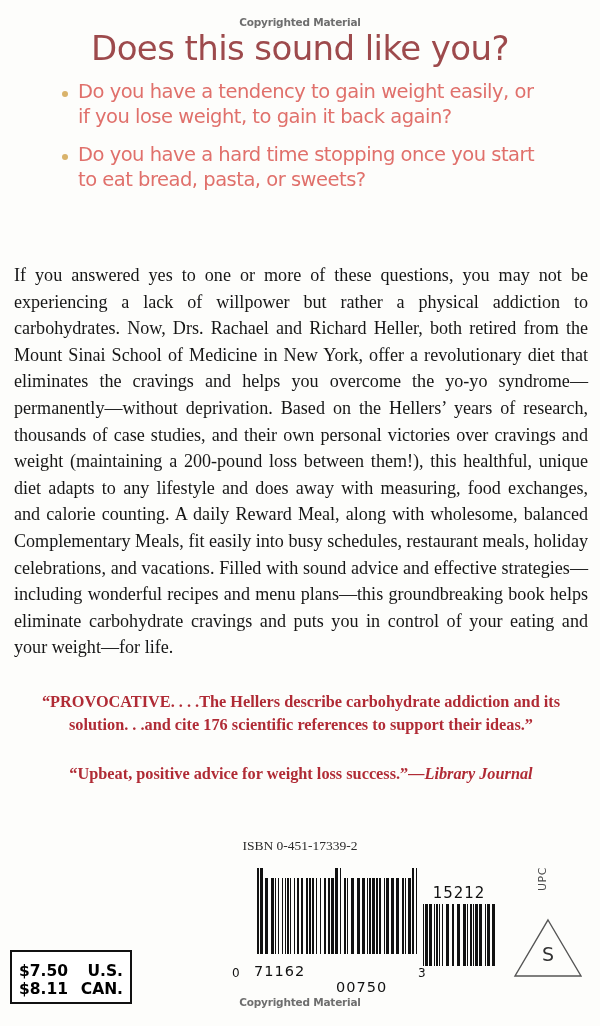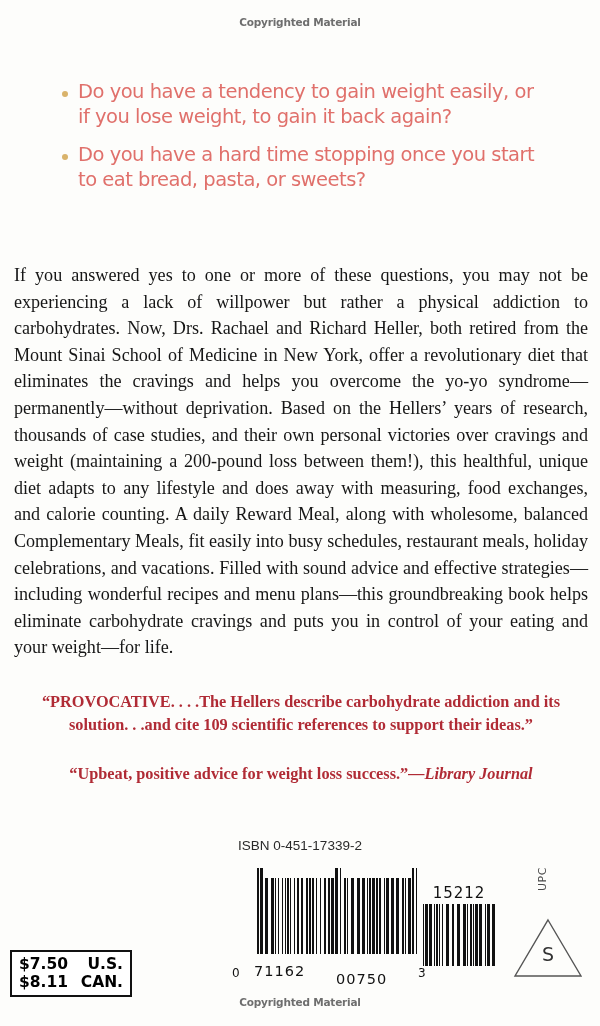--- a/index.html
+++ b/index.html
@@ -128,21 +128,21 @@
   }
   .review-two { margin-top: 26px; }
 
   
   .isbn {
     position: absolute;
     top: 838px;
     left: 0;
     width: 100%;
     text-align: center;
-    font-family: Liberation Sans, sans-serif;
+    font-family: Liberation Serif, serif;
     font-size: 13.5px;
     letter-spacing: 0px;
     color: #2a2a2a;
   }
 
   
   .site-url {
     position: absolute;
     top: 912px;
     left: 12px;
@@ -151,21 +151,21 @@
     color: #3b3b3b;
     letter-spacing: -0.3px;
   }
 
   
   .price-box {
     position: absolute;
     top: 950px;
     left: 10px;
     border: 2px solid #111;
-    padding: 3px 7px 4px 7px;
+    padding: 10px 7px 4px 7px;
     font-family: "DejaVu Sans", sans-serif;
     font-weight: bold;
     font-size: 15.5px;
     line-height: 18px;
     color: #000;
     background: #fff;
   }
   .price-row {
     display: flex;
     justify-content: space-between;
@@ -220,21 +220,21 @@
     font-size: 12px;
   }
   .digit-group-a {
     position: absolute;
     left: 22px;
     top: 0;
   }
   .digit-group-b {
     position: absolute;
     left: 104px;
-    top: 8px;
+    top: 16px;
   }
   .digit-trail {
     position: absolute;
     left: 186px;
     top: 3px;
     font-size: 12px;
   }
 
   
   .upc-mark {
@@ -268,37 +268,38 @@
     color: #333;
   }
 </style>
 </head>
 <body>
 
 <div class="page">
 
   <div class="copyright-banner copyright-top">Copyrighted Material</div>
 
+  <div class="headline">Does this sound like you?</div>
 
   <div class="questions">
     <div class="question-item">
       <span class="bullet-dot"></span>
       <span class="question-text">Do you have a tendency to gain weight easily, or if you lose weight, to gain it back again?</span>
     </div>
     <div class="question-item">
       <span class="bullet-dot"></span>
       <span class="question-text">Do you have a hard time stopping once you start to eat bread, pasta, or sweets?</span>
     </div>
   </div>
 
   <div class="body-copy">If you answered yes to one or more of these questions, you may not be experiencing a lack of willpower but rather a physical addiction to carbohydrates.  Now, Drs. Rachael and Richard Heller, both retired from the Mount Sinai School of Medicine in New York, offer a revolutionary diet that eliminates the cravings and helps you overcome the yo-yo syndrome—permanently—without deprivation.  Based on the Hellers’ years of research, thousands of case studies, and their own personal victories over cravings and weight (maintaining a 200-pound loss between them!), this healthful, unique diet adapts to any lifestyle and does away with measuring, food exchanges, and calorie counting.  A daily Reward Meal, along with wholesome, balanced Complementary Meals, fit easily into busy schedules, restaurant meals, holiday celebrations, and vacations.  Filled with sound advice and effective strategies—including wonderful recipes and menu plans—this groundbreaking book helps eliminate carbohydrate cravings and puts you in control of your eating and your weight—for life.</div>
 
   <div class="reviews">
     <div class="review-block">
-      <div class="review-quote">“PROVOCATIVE. . . .The Hellers describe carbohydrate addiction and its solution. . .and cite 109 scientific references to support their ideas.”</div>
+      <div class="review-quote">“PROVOCATIVE. . . .The Hellers describe carbohydrate addiction and its solution. . .and cite 176 scientific references to support their ideas.”</div>
     </div>
     <div class="review-block review-two">
       <div class="review-inline"><span>“Upbeat, positive advice for weight loss success.”</span><span class="src">—Library Journal</span></div>
     </div>
   </div>
 
   <div class="isbn">ISBN 0-451-17339-2</div>
 
 
   <div class="price-box">

